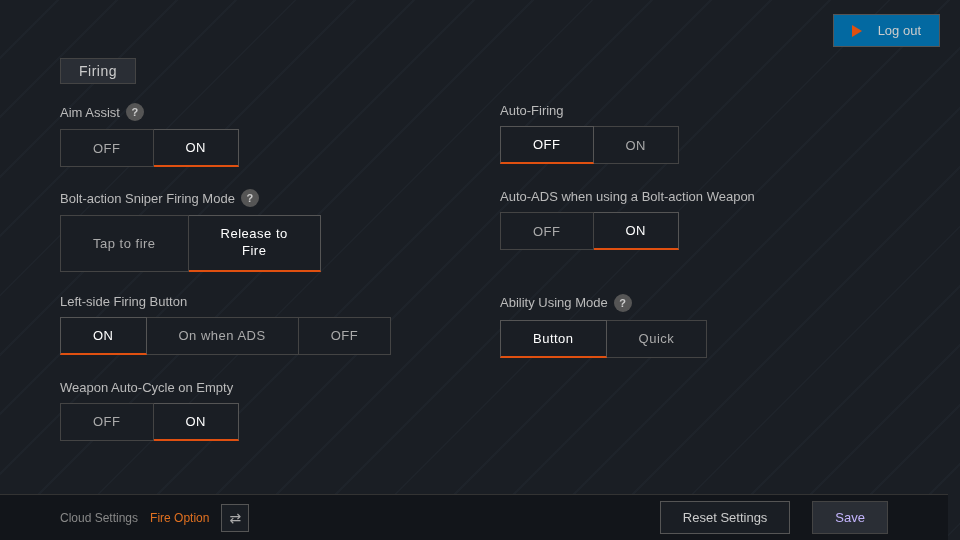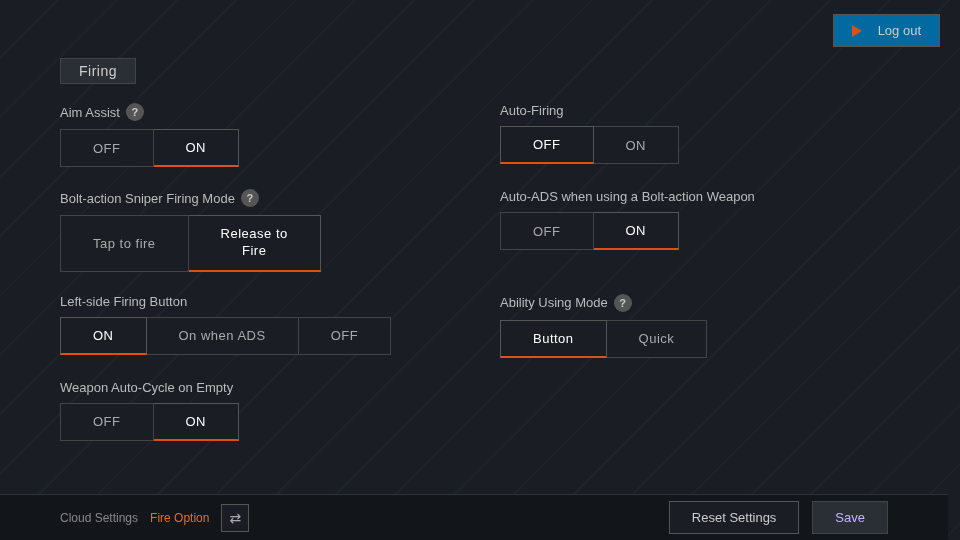--- a/index.html
+++ b/index.html
@@ -177,21 +177,21 @@
       align-items: center;
       justify-content: center;
       cursor: pointer;
       font-size: 14px;
       color: #aaa;
     }
 
     .bottom-right {
       margin-left: auto;
       display: flex;
-      gap: 13px;
+      gap: 22px;
     }
 
     .reset-btn {
       background: #1a1e24;
       border: 1px solid #555;
       color: #ccc;
       padding: 8px 22px;
       font-size: 13px;
       cursor: pointer;
       font-family: Arial, sans-serif;

